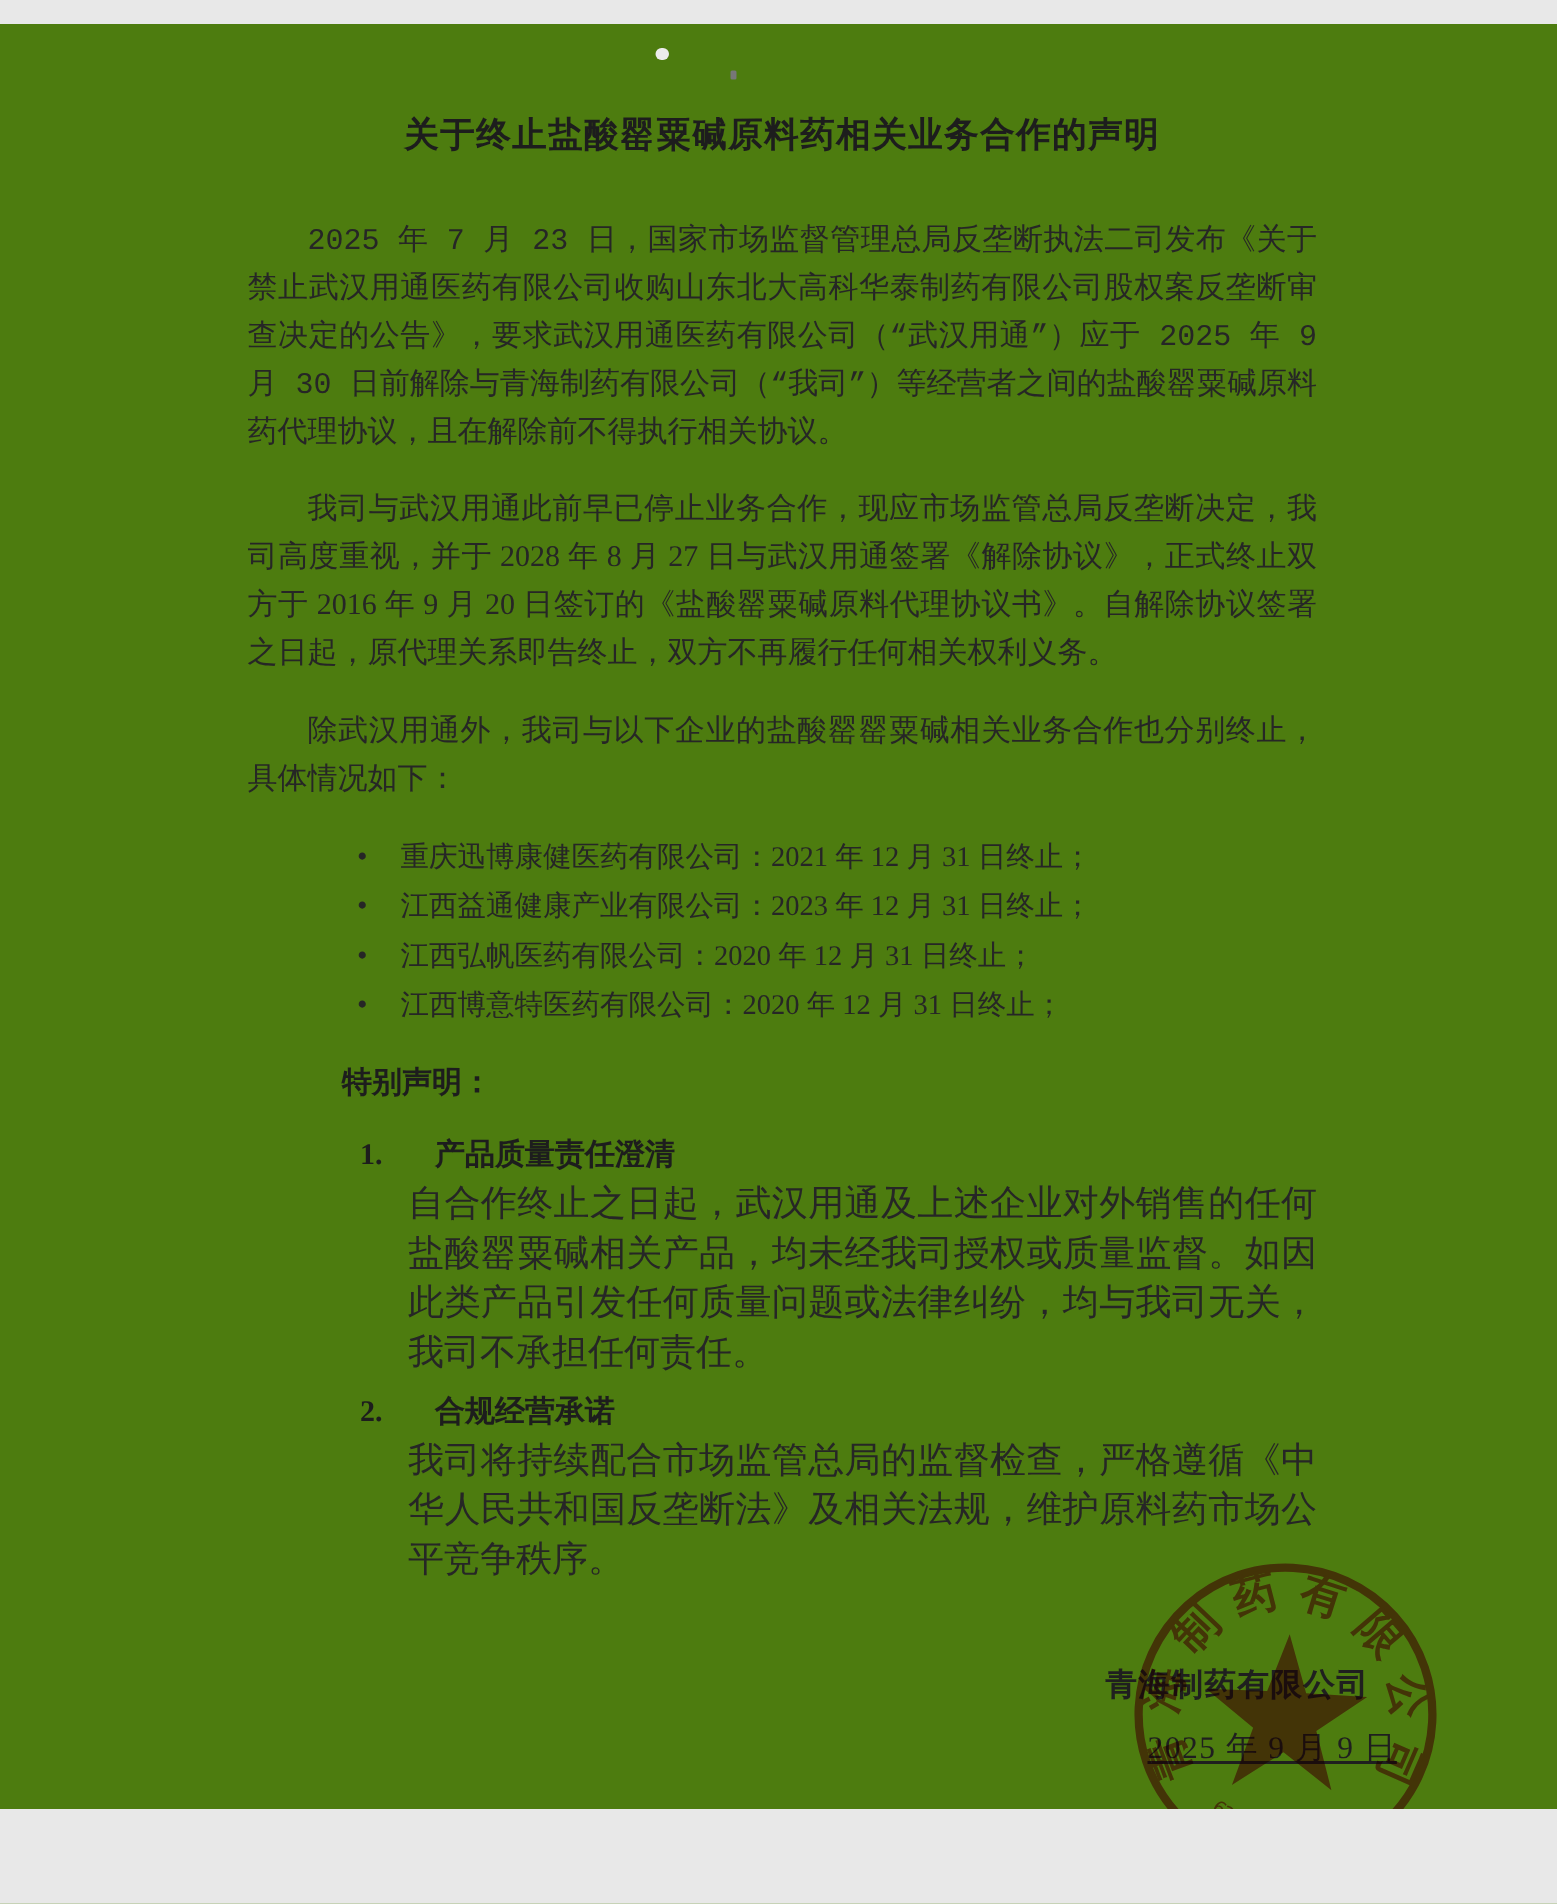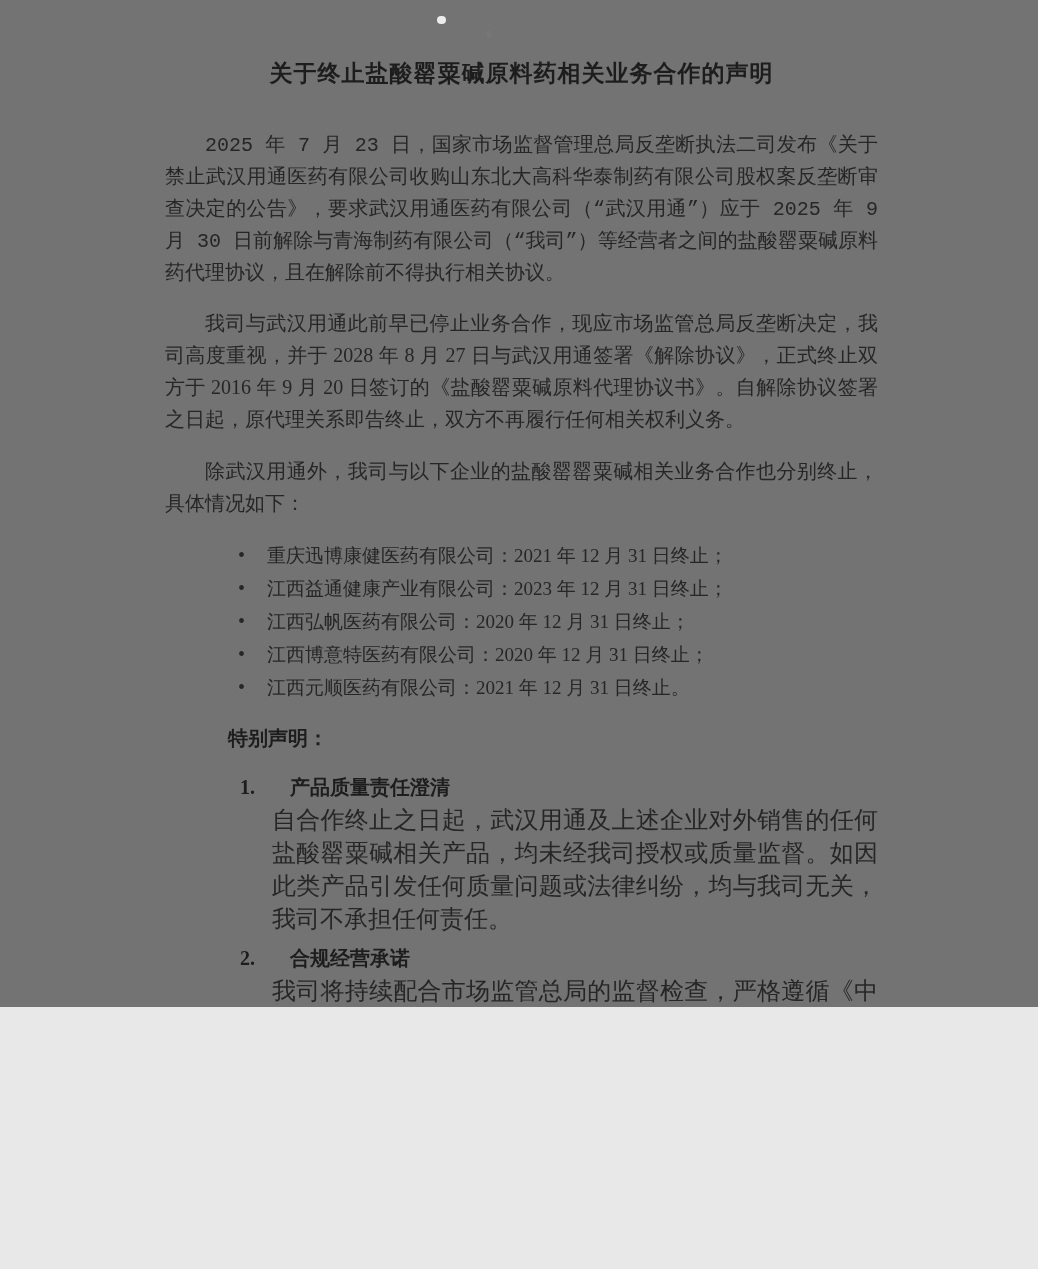--- a/index.html
+++ b/index.html
@@ -1,20 +1,20 @@
 <!DOCTYPE html>
 <html><head>
 <meta charset="utf-8">
 <style>
   html,body{margin:0;padding:0;background:#e8e8e8;}
   .page{
     position:relative;
-    width:1038px;height:1007px;
-    margin:0 auto;
-    background:#737373;
+    width:1038px;height:1190px;
+    margin:16px auto;
+    background:#4d7c0f;
     font-family:"Liberation Serif","DejaVu Serif",serif;
     color:#222;
     overflow:hidden;
   }
   .content{
     position:absolute;left:165px;top:0;width:713px;
   }
   .doc-title{
     margin:58px 0 0 0;
     text-align:center;
@@ -111,21 +111,20 @@
 
     <p class="para p2">我司与武汉用通此前早已停止业务合作，现应市场监管总局反垄断决定，我司高度重视，并于 2028 年 8 月 27 日与武汉用通签署《解除协议》，正式终止双方于 2016 年 9 月 20 日签订的《盐酸罂粟碱原料代理协议书》。自解除协议签署之日起，原代理关系即告终止，双方不再履行任何相关权利义务。</p>
 
     <p class="para p3">除武汉用通外，我司与以下企业的盐酸罂罂粟碱相关业务合作也分别终止，具体情况如下：</p>
 
     <ul class="bullet-list">
       <li>重庆迅博康健医药有限公司：2021 年 12 月 31 日终止；</li>
       <li>江西益通健康产业有限公司：2023 年 12 月 31 日终止；</li>
       <li>江西弘帆医药有限公司：2020 年 12 月 31 日终止；</li>
       <li>江西博意特医药有限公司：2020 年 12 月 31 日终止；</li>
-      <li>江西元顺医药有限公司：2021 年 12 月 31 日终止。</li>
     </ul>
 
     <div class="special-heading">特别声明：</div>
 
     <div class="numbered-item">
       <div class="head-row">
         <span class="num">1.</span>
         <span>产品质量责任澄清</span>
       </div>
       <p class="body">自合作终止之日起，武汉用通及上述企业对外销售的任何盐酸罂粟碱相关产品，均未经我司授权或质量监督。如因此类产品引发任何质量问题或法律纠纷，均与我司无关，我司不承担任何责任。</p>

